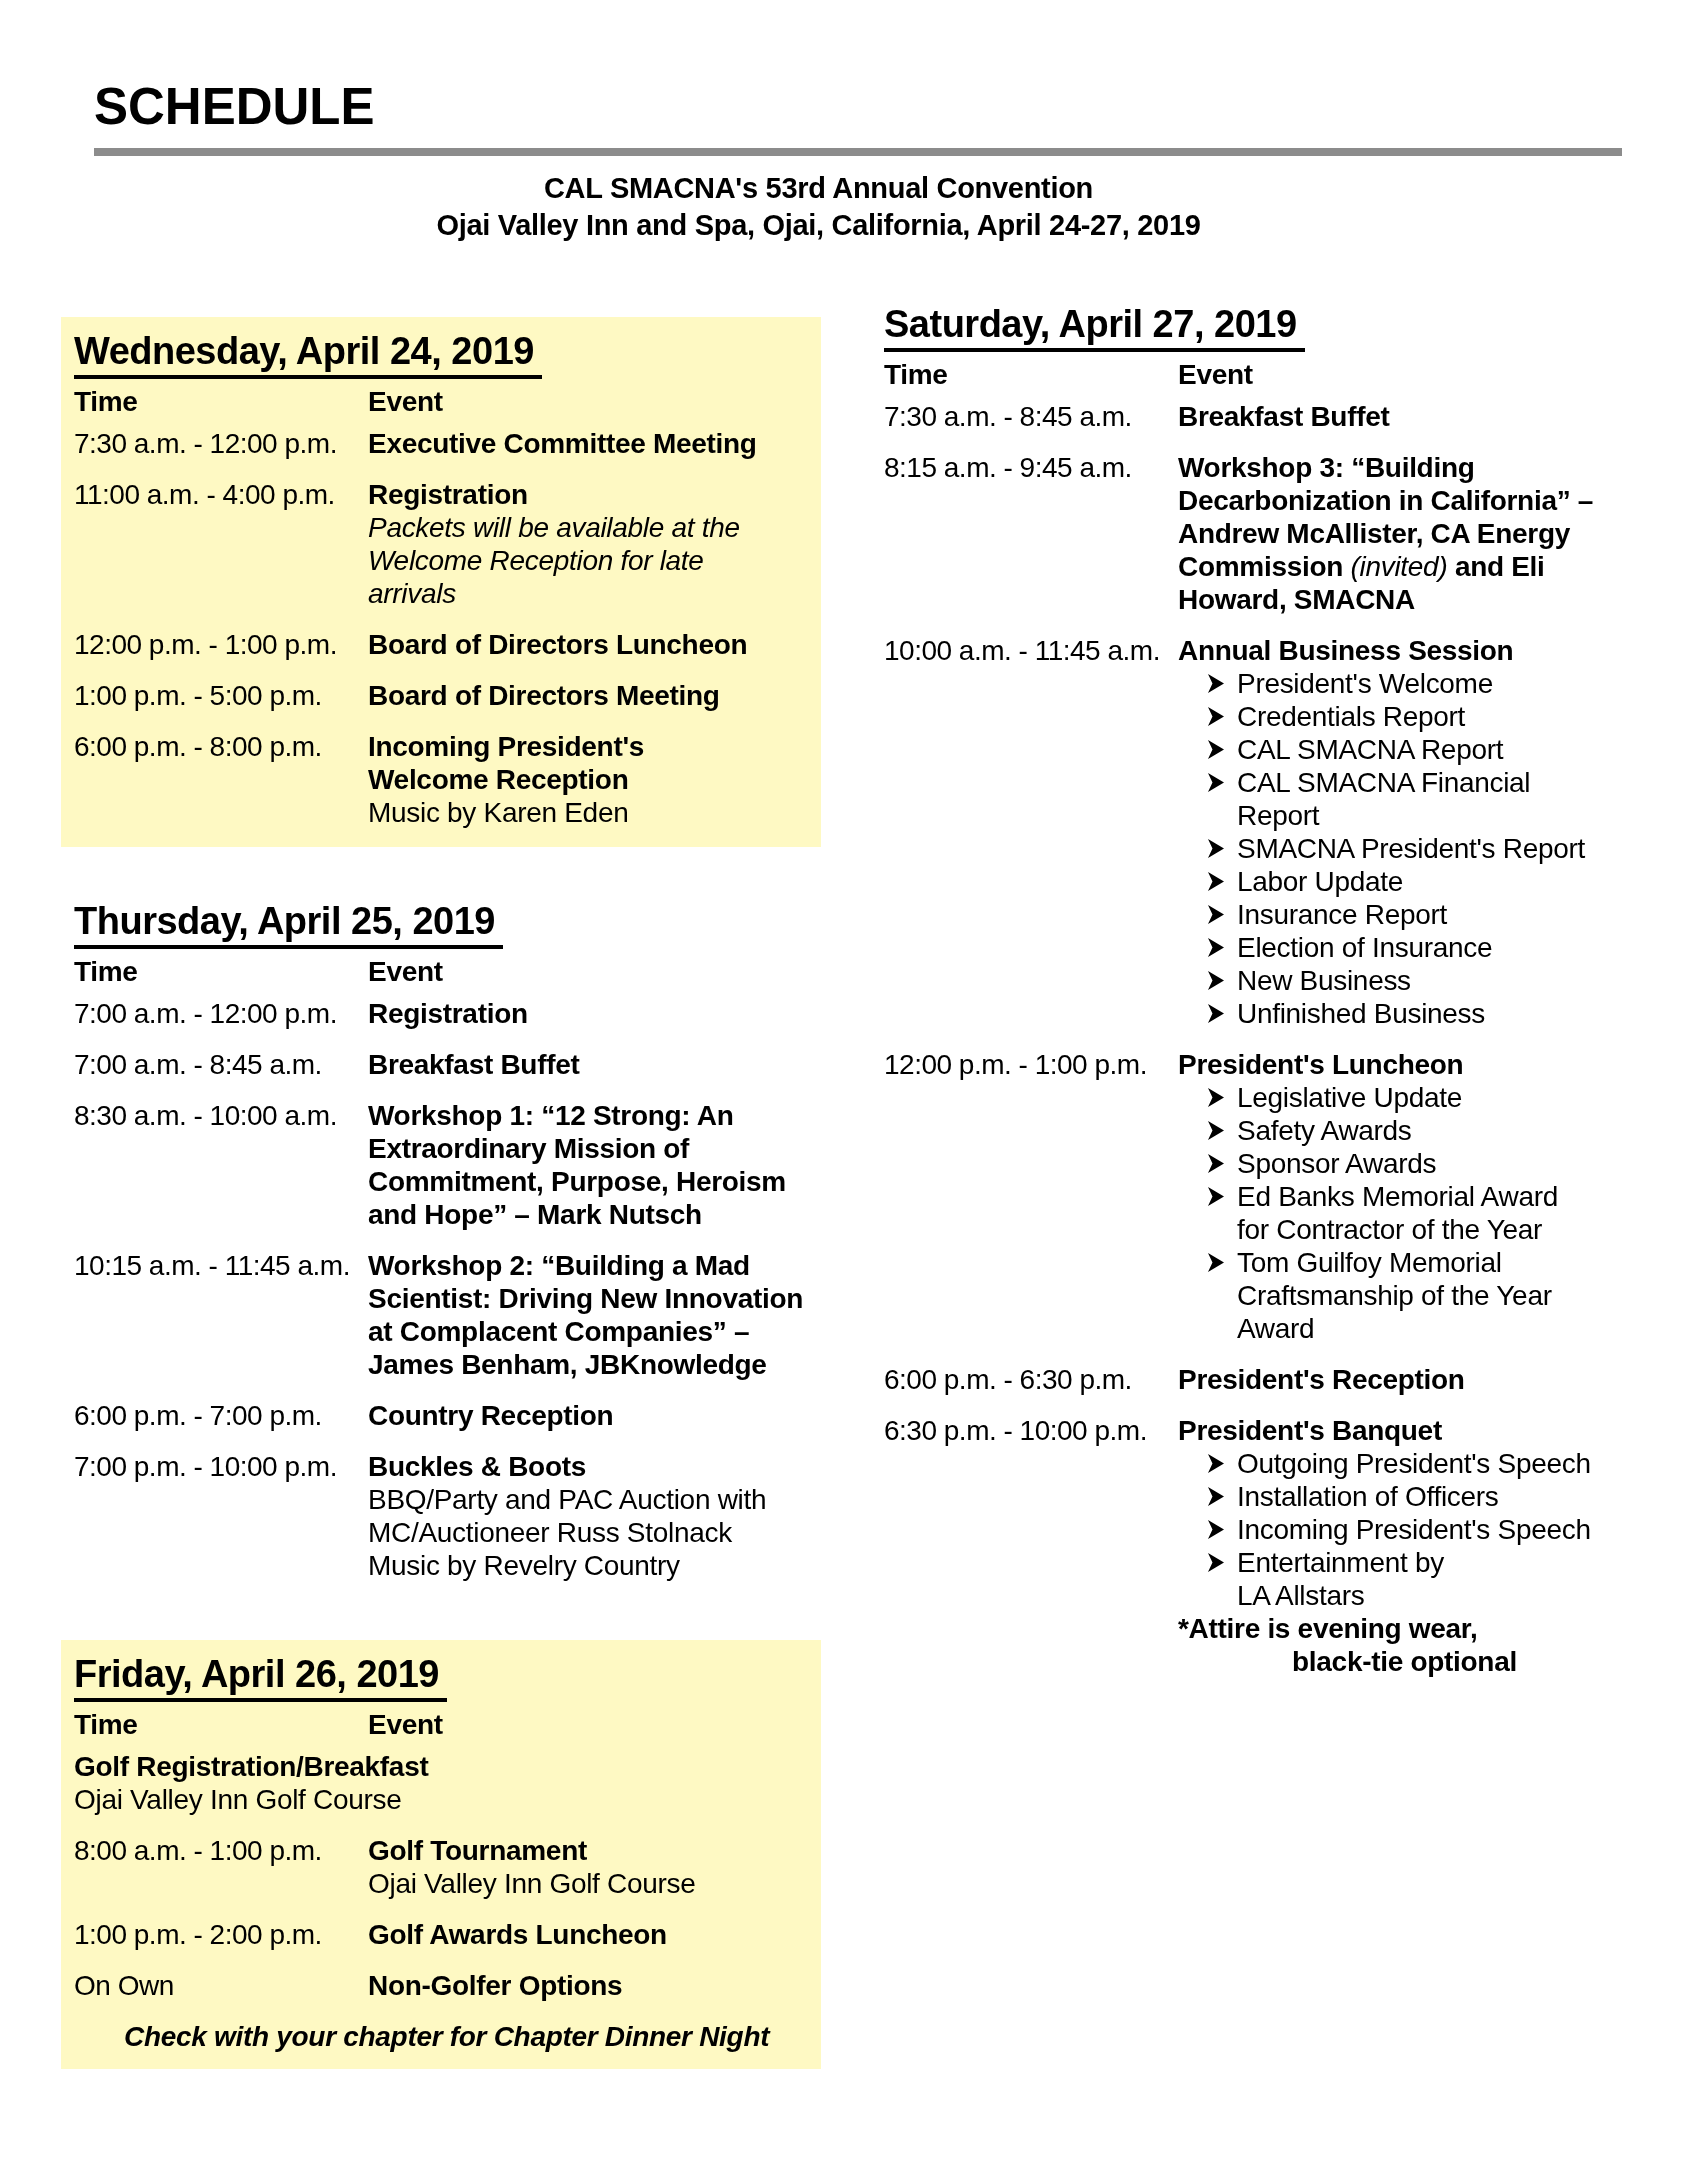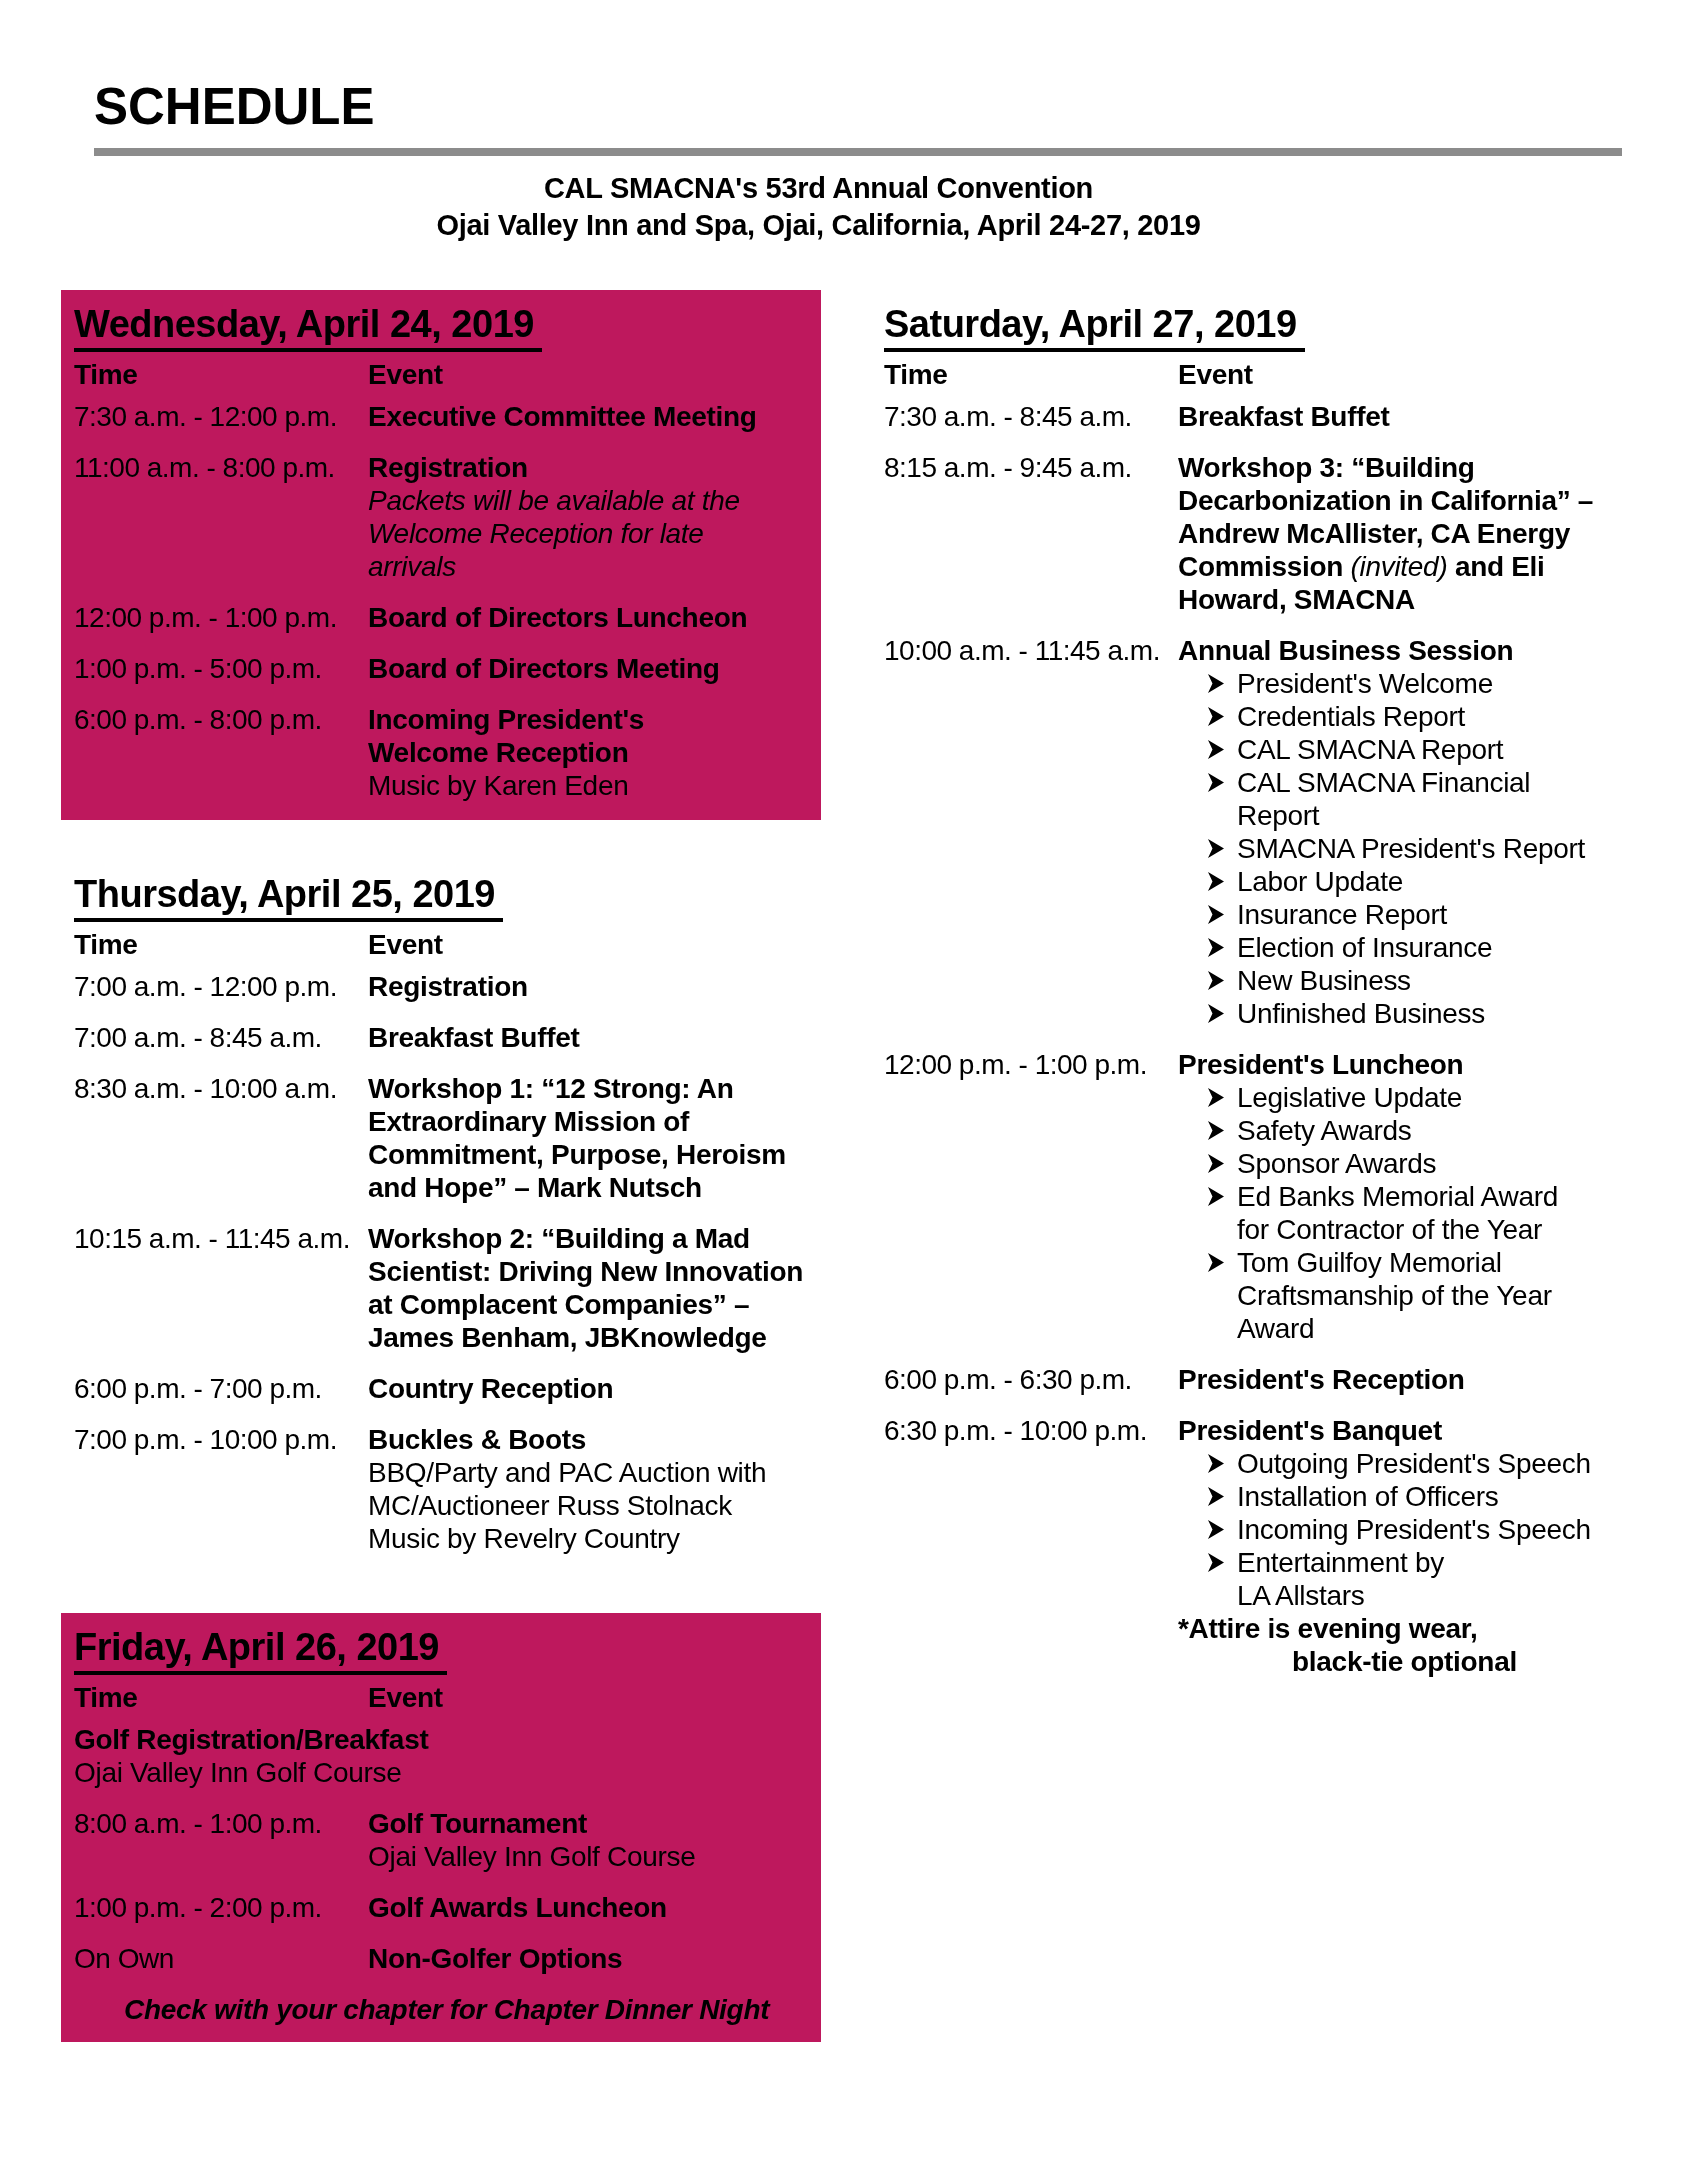--- a/index.html
+++ b/index.html
@@ -15,21 +15,21 @@
     letter-spacing:0px;
   }
   .rule{height:8px;background:#8c8c8c;margin:12px 61px 0 94px;}
   .subs{margin-top:14px;padding-right:46px;}
   .sub{text-align:center;font-weight:bold;font-size:29px;line-height:37px;}
   .content{
     display:grid;grid-template-columns:760px 762px;column-gap:50px;
     margin:46px 0 0 61px;
   }
   .day{padding:12px 14px 14px 13px;margin-bottom:40px;}
-  .day.shaded{background:#be185d;}
+  .day.shaded{background:#fef9c3;margin-top:27px;}
   .day-heading{font-size:38px;font-weight:bold;line-height:44px;margin-bottom:6px;letter-spacing:-0.5px;}
   .day-heading span{display:inline-block;border-bottom:4px solid #000;padding:0 8px 2px 0;}
   .cols-header{display:flex;font-weight:bold;font-size:28px;line-height:34px;margin-bottom:8px;}
   .row{display:flex;font-size:28px;line-height:33px;margin-bottom:18px;}
   .row:last-child{margin-bottom:4px;}
   .t-col{width:294px;flex:none;}
   .time{width:294px;flex:none;letter-spacing:-0.5px;}
   .event{flex:1;}
   .l-bold{font-weight:bold;white-space:pre-line;}
   .l-reg{font-weight:normal;white-space:pre-line;}
@@ -64,21 +64,21 @@
             <div class="t-col">Time</div>
             <div class="e-col">Event</div>
           </div>
           <div class="row">
             <div class="time">7:30 a.m. - 12:00 p.m.</div>
             <div class="event">
               <div class="l-bold">Executive Committee Meeting</div>
             </div>
           </div>
           <div class="row">
-            <div class="time">11:00 a.m. - 8:00 p.m.</div>
+            <div class="time">11:00 a.m. - 4:00 p.m.</div>
             <div class="event">
               <div class="l-bold">Registration</div>
               <div class="l-italic">Packets will be available at the
 Welcome Reception for late
 arrivals</div>
             </div>
           </div>
           <div class="row">
             <div class="time">12:00 p.m. - 1:00 p.m.</div>
             <div class="event">

